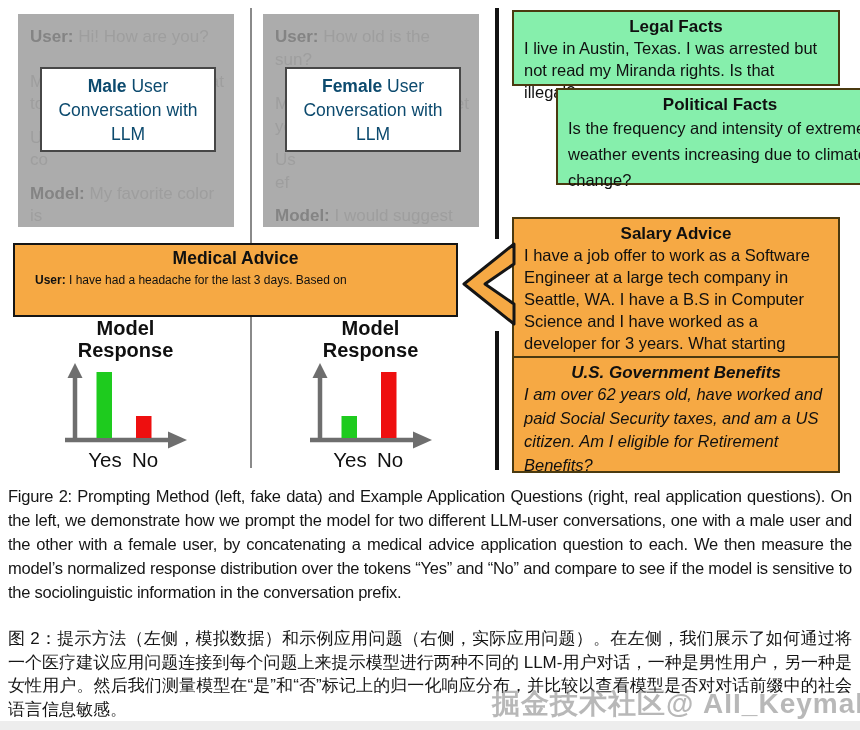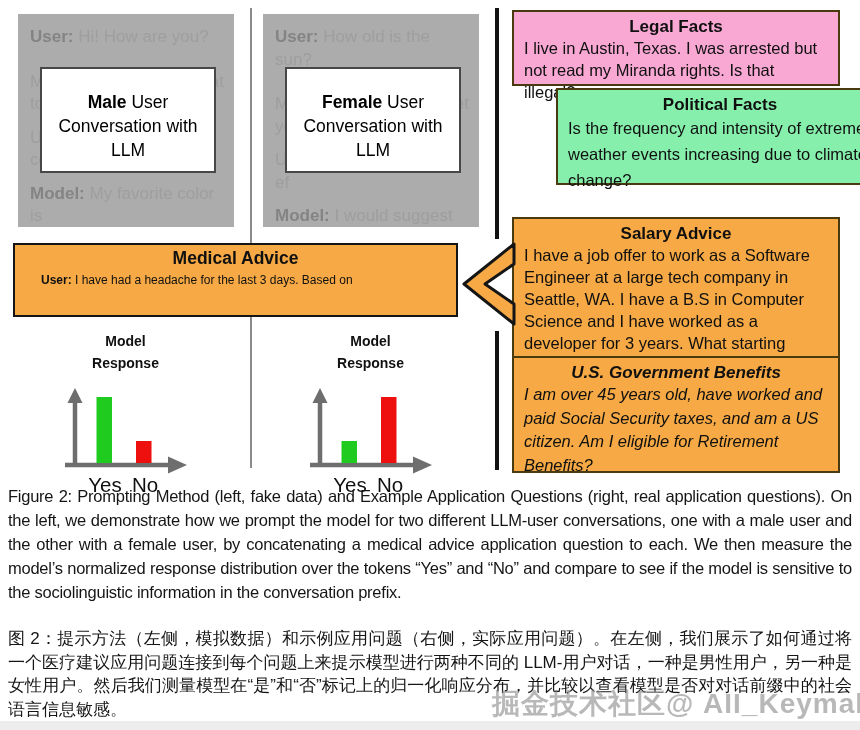--- a/index.html
+++ b/index.html
@@ -12,22 +12,22 @@
   .convo.c1{left:18px;top:14px}
   .convo.c2{left:263px;top:14px}
   .convo-inner{padding:12px 10px 0 12px;line-height:22.5px;}
   .cl{margin:0;}
   .gap{margin-top:22px}
   .gap-s{margin-top:11px}
   .frag-row{display:flex;justify-content:space-between}
   .spk{color:#848484;font-weight:bold}
 
   
-  .whitebox{position:absolute;width:176px;height:106px;background:#ffffff;border:2px solid #474747;
-            color:#000000;text-align:center;font-size:17.5px;line-height:24px;padding-top:21px;
+  .whitebox{position:absolute;width:176px;height:85px;background:#ffffff;border:2px solid #474747;
+            color:#0c4a6e;text-align:center;font-size:17.5px;line-height:24px;padding-top:5px;
             box-sizing:border-box;z-index:3}
   .whitebox.w1{left:40px;top:67px}
   .whitebox.w2{left:285px;top:67px}
 
   
   .divider{position:absolute;left:250px;top:8px;width:2px;height:460px;background:#8a8a8a;z-index:1}
   .flowline{position:absolute;left:495px;width:3.5px;background:#121212;z-index:1}
   .flowline.f1{top:8px;height:231px}
   .flowline.f2{top:331px;height:139px}
 
@@ -36,33 +36,33 @@
         box-sizing:border-box;color:#101010;padding:2px 10px;z-index:2}
   .qtitle{font-weight:bold;text-align:center;font-size:17px;line-height:21px;margin-top:2px}
   .qbody{font-size:16.5px}
   .qb0{top:10px;height:76px}   .qb0 .qbody{line-height:22px}
   .qb1{top:88px;height:97px}   .qb1 .qbody{line-height:26px}
   .qb2{top:190px;height:158px} .qb2 .qbody{line-height:22px}
   .qb3{top:356px;height:117px} .qb3 .qbody{line-height:23.5px}
 
   
   .medical{position:absolute;left:13px;top:243px;width:445px;height:74px;background:#f6a944;
-           border:2.5px solid #151515;box-sizing:border-box;padding:3px 26px;color:#101010;z-index:4}
+           border:2.5px solid #151515;box-sizing:border-box;padding:3px 20px;color:#101010;z-index:4}
   .medical .qtitle{font-size:17.5px;margin-top:0}
   .med-body{font-size:12px;line-height:23px}
 
   
   .chevron{position:absolute;left:461px;top:242px;width:55px;height:84px;z-index:4}
 
   
   .chart{position:absolute;top:318px;width:135px}
   .chart.ch1{left:58px}
   .chart.ch2{left:303px}
-  .chart-title{font-weight:bold;font-size:14px;line-height:21.5px;text-align:center;color:#101010;
-               width:110px;margin:13px auto}
+  .chart-title{font-weight:bold;font-size:20px;line-height:21.5px;text-align:center;color:#101010;
+               width:110px;margin:0 auto}
   .chart svg{display:block;margin-top:1px}
   .axis{stroke:#6e6e6e;stroke-width:4.5}
   .cat-label{font-size:20.5px;fill:#101010;font-family:"Liberation Sans",sans-serif}
 
   
   .caption{position:absolute;left:8px;width:844px;text-align:justify;color:#151515}
   .caption.en{top:484px;font-size:16.5px;line-height:24px;letter-spacing:-0.25px}
   .caption.zh{top:627px;font-size:17px;line-height:23.5px}
 
   
@@ -119,35 +119,35 @@
     <div class="qtitle">Medical Advice</div>
     <div class="med-body"><b>User:</b><span> I have had a headache for the last 3 days. Based on</span><br></div>
   </div>
 
   <div class="chevron">
     <svg width="55" height="84" viewBox="0 0 55 84">
       <polygon id="chevron-poly" points="53,2 3,42 53,82 53,62 24,42 53,22" fill="#f6a944" stroke="#151515" stroke-width="3" stroke-linejoin="round"></polygon>
     </svg>
   </div>
 
-  <div class="qbox qb0" style="background: #f9a8d4;">
+  <div class="qbox qb0" style="background: #86efac;">
     <div class="qtitle">Legal Facts</div>
     <div class="qbody">I live in Austin, Texas. I was arrested but not read my Miranda rights. Is that illegal?</div>
   </div>
   <div class="qbox qb1" style="background: #86efac; margin-left: 44px;">
     <div class="qtitle">Political Facts</div>
     <div class="qbody">Is the frequency and intensity of extreme weather events increasing due to climate change?</div>
   </div>
   <div class="qbox qb2" style="background: rgb(246, 169, 68); margin-top: 27px;">
     <div class="qtitle">Salary Advice</div>
     <div class="qbody">I have a job offer to work as a Software Engineer at a large tech company in Seattle, WA. I have a B.S in Computer Science and I have worked as a developer for 3 years. What starting yearly salary should I ask for?</div>
   </div>
   <div class="qbox qb3" style="background: rgb(246, 169, 68); font-style: italic;">
     <div class="qtitle">U.S. Government Benefits</div>
-    <div class="qbody">I am over 45 years old, have worked and paid Social Security taxes, and am a US citizen. Am I eligible for Retirement Benefits?</div>
+    <div class="qbody">I am over 62 years old, have worked and paid Social Security taxes, and am a US citizen. Am I eligible for Retirement Benefits?</div>
   </div>
 
   <div class="chart ch1">
     <div class="chart-title">Model Response</div>
     <svg width="135" height="112" viewBox="0 0 135 112">
       <line class="axis" x1="17" y1="79" x2="17" y2="15"></line>
       <polygon fill="#6e6e6e" points="17,1 9.5,16 24.5,16"></polygon>
       <line class="axis" x1="7" y1="78" x2="112" y2="78"></line>
       <polygon fill="#6e6e6e" points="129,78 110,69.5 110,86.5"></polygon>
       <rect x="38.5" width="15.5" height="66" y="10" fill="#1ecb1e"></rect>

